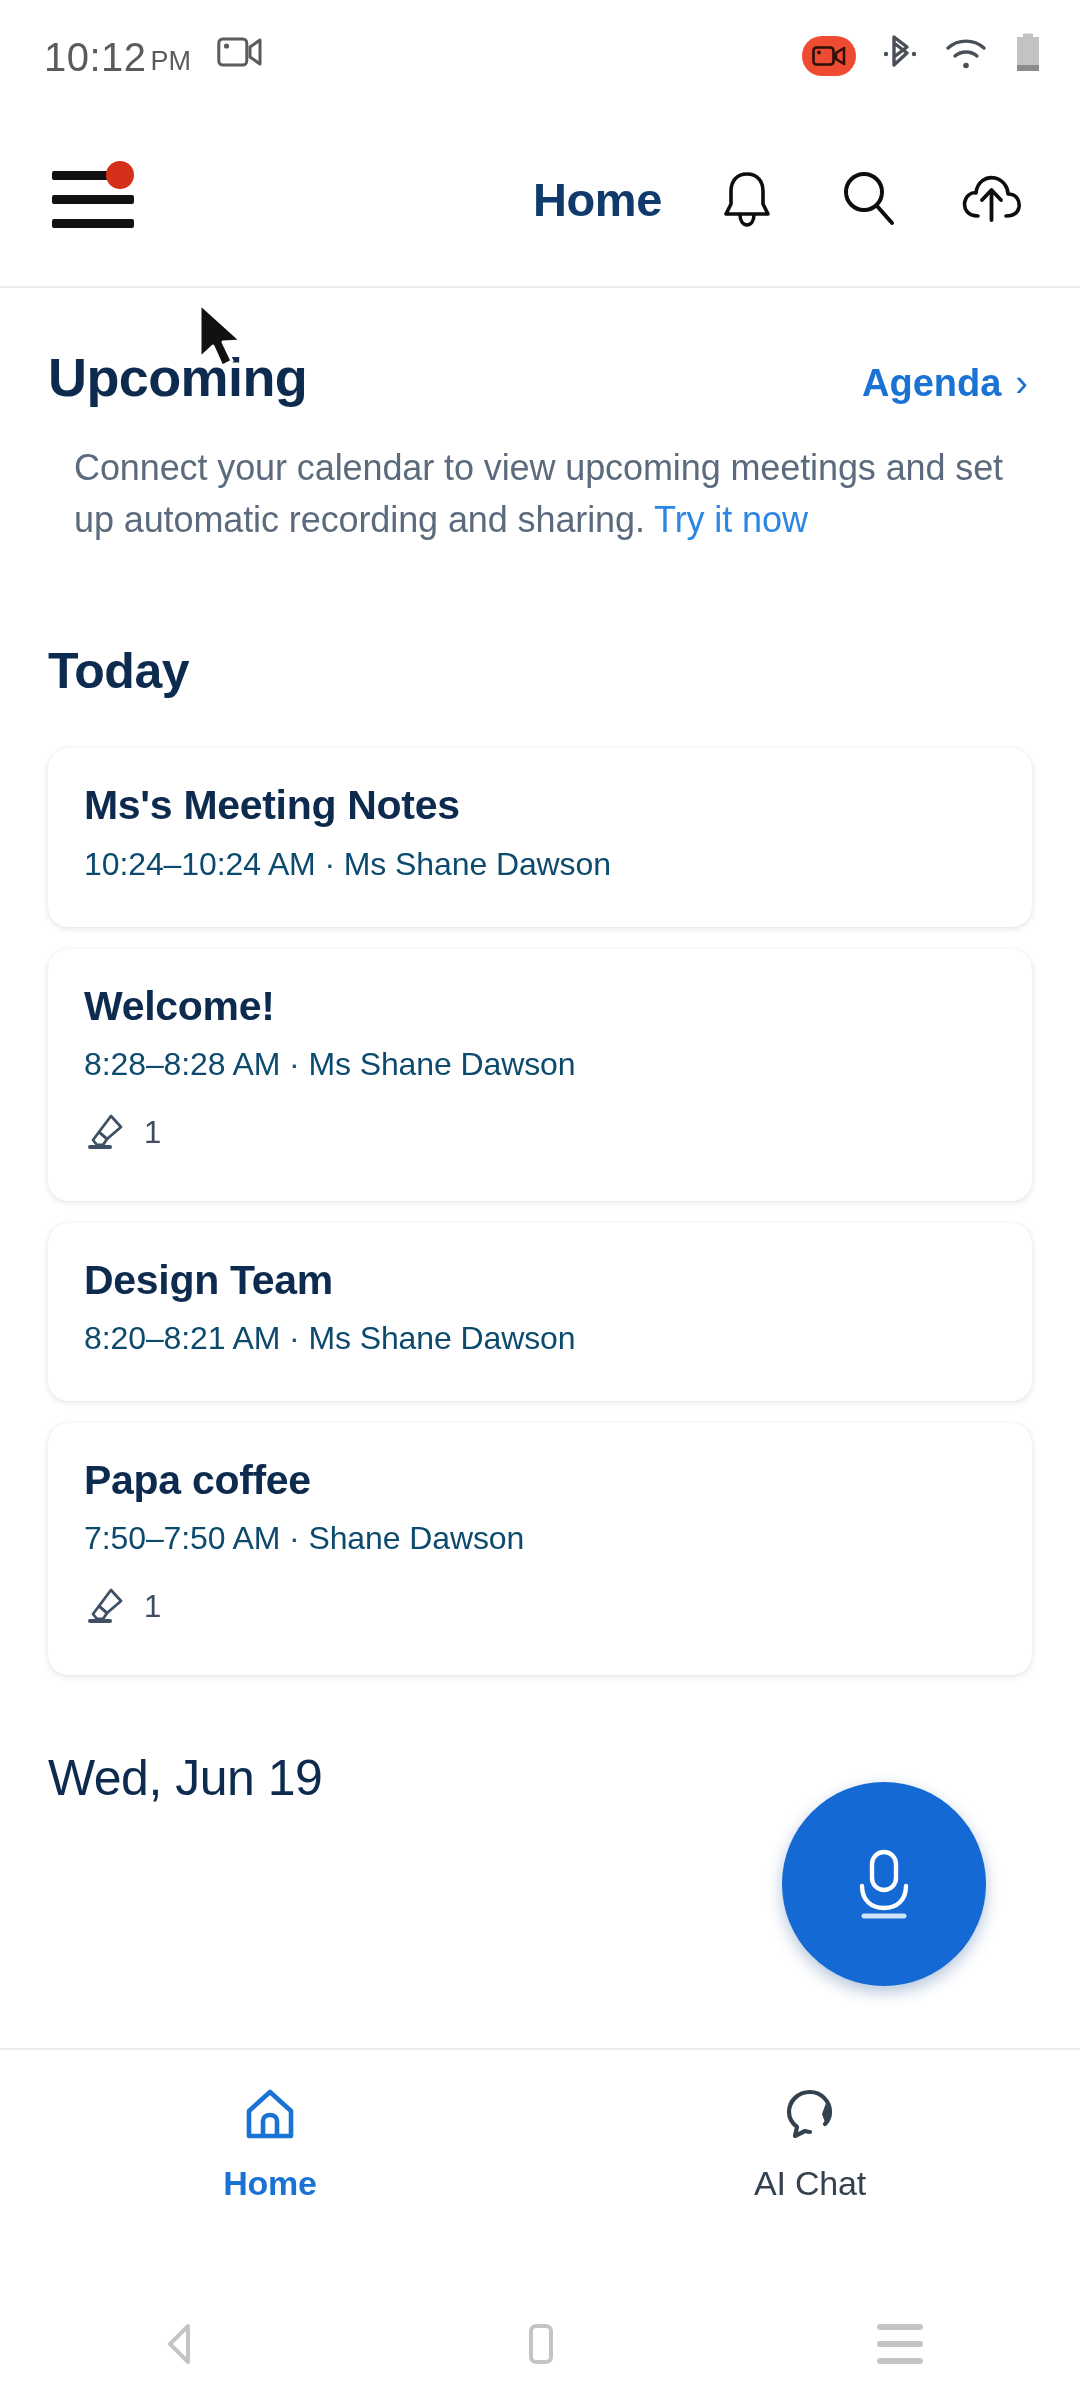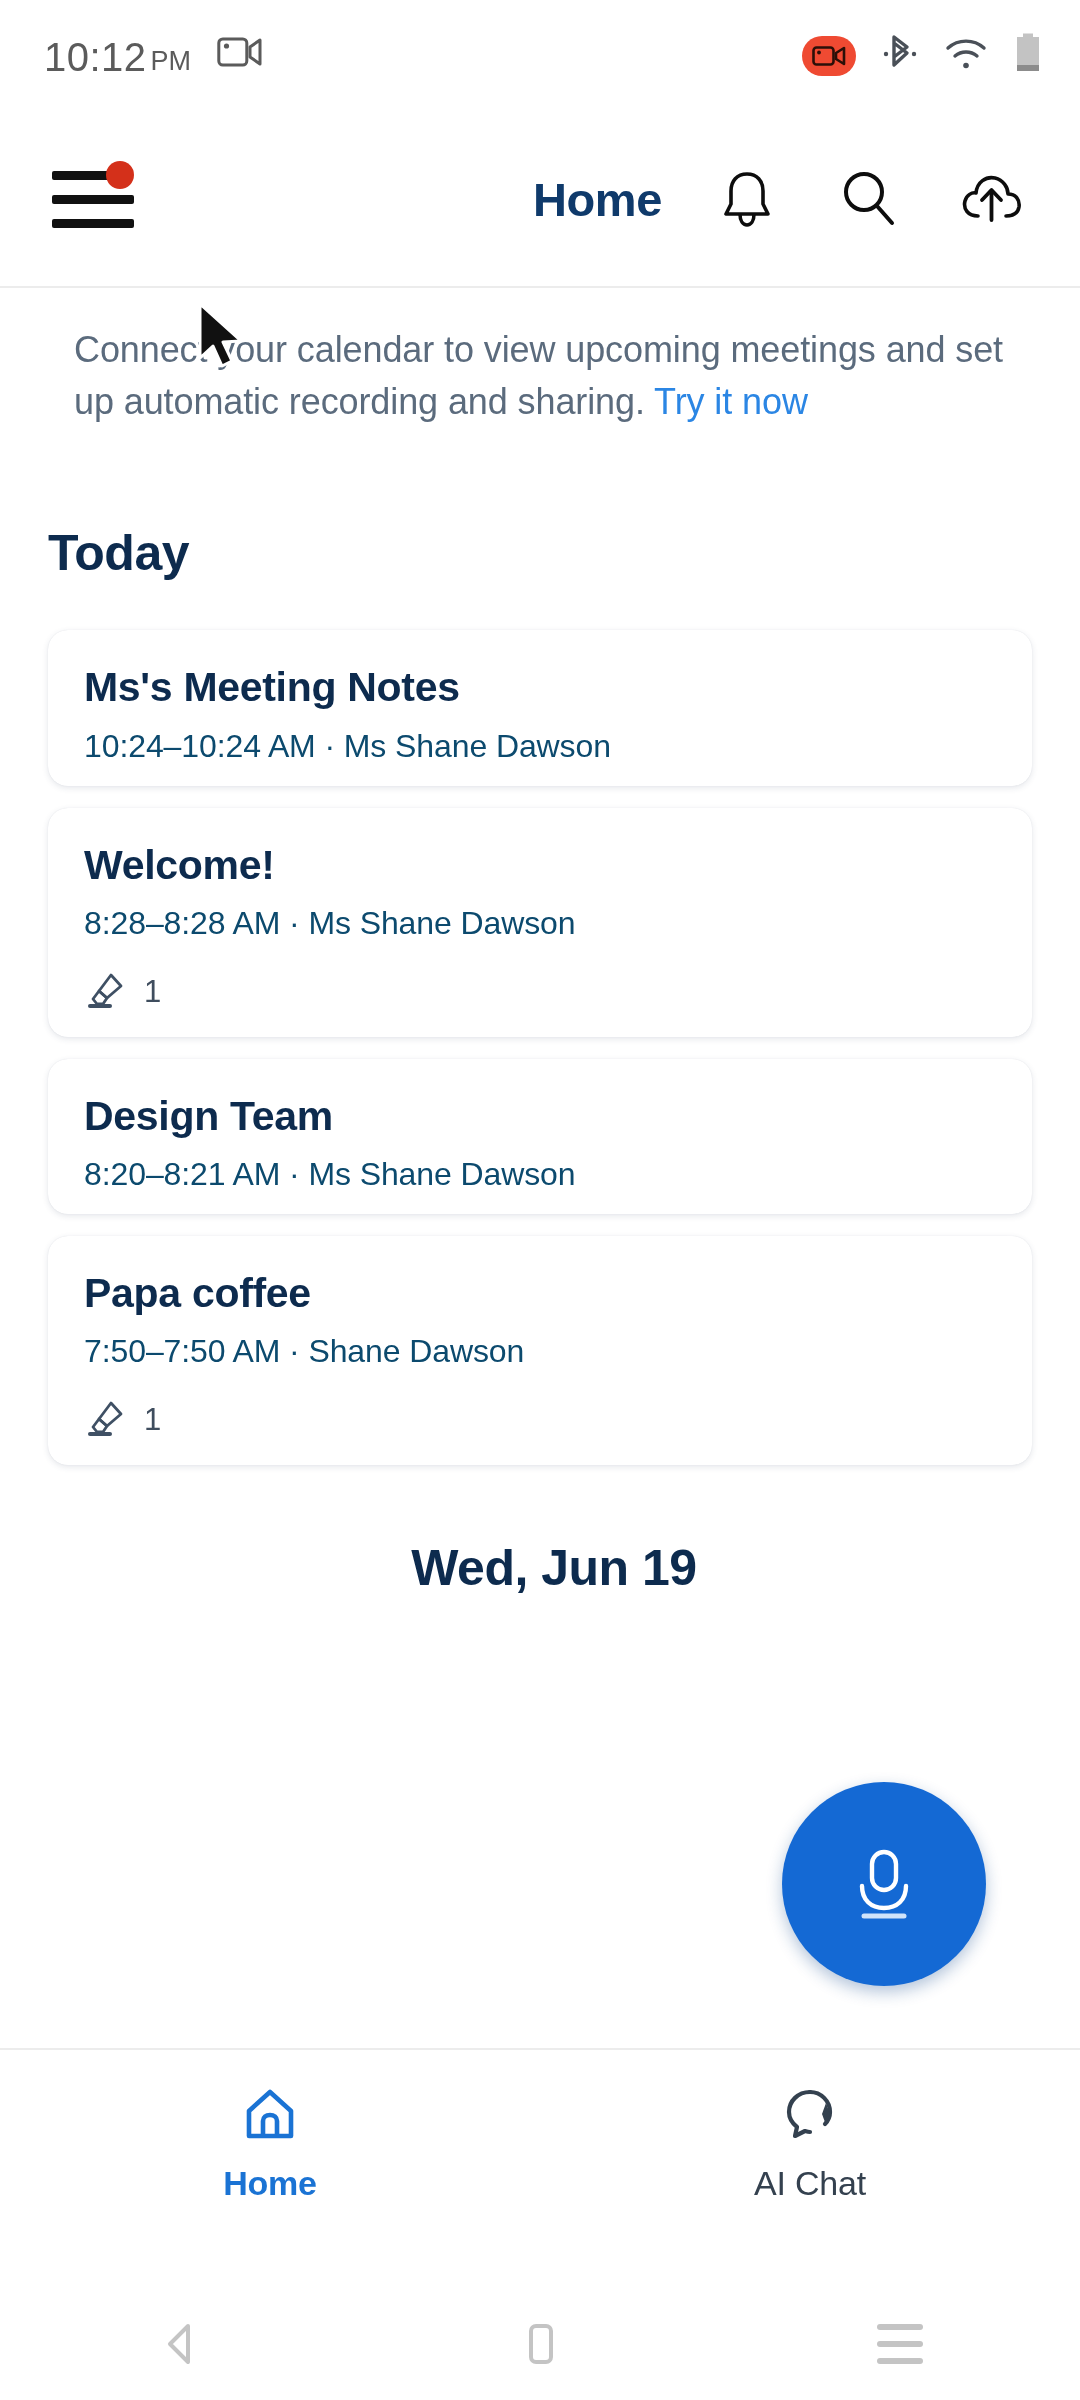--- a/index.html
+++ b/index.html
@@ -80,34 +80,34 @@
 
   .today-title{
     padding:96px 12px 0 48px;
     font-size:50px; font-weight:700; color:#0d2b4e; letter-spacing:-.5px;
   }
 
   .cards{ padding:48px 48px 0 48px; display:flex; flex-direction:column; gap:22px; }
   .mtg-card{
     background:#ffffff; border-radius:20px;
     box-shadow:0 2px 6px rgba(40,60,90,.12), 0 0 1px rgba(40,60,90,.14);
-    padding:34px 40px 21px 36px;
+    padding:34px 40px 44px 36px;
   }
   .mtg-title{
     font-size:41px; font-weight:700; color:#0d2b4e; letter-spacing:-.3px; line-height:1.15;
   }
   .mtg-sub{
     margin-top:16px; font-size:32px; color:#0c4a6e; letter-spacing:-.1px;
   }
   .mtg-meta{ margin-top:26px; display:flex; align-items:center; gap:16px; }
   .mtg-count{ font-size:31px; color:#3f4d5e; }
 
   .date-heading{
-    padding:74px 0 0 28px;
-    font-size:50px; font-weight:700; color:#0d2b4e; letter-spacing:-.5px;text-align:center;
+    padding:74px 0 0 48px;
+    font-size:50px; font-weight:400; color:#0d2b4e; letter-spacing:-.5px;
   }
 
   
   .fab{
     position:absolute; left:782px; top:1782px; width:204px; height:204px;
     border-radius:50%; background:#1469d4;
     box-shadow:0 6px 16px rgba(20,70,140,.32);
     display:flex; align-items:center; justify-content:center;
   }
 
@@ -209,20 +209,27 @@
         <path d="M20 48 C10 48 5 41 7 33 C8.5 27 14 24 18 25 C19 14 28 8 37 10 C45 12 50 19 50 26 C58 26 62 32 61 39 C60 45 55 48 48 48" fill="none" stroke="#0d0d0d" stroke-width="3.6" stroke-linejoin="round" stroke-linecap="round"></path>
         <line x1="33.5" y1="52" x2="33.5" y2="24" stroke="#0d0d0d" stroke-width="3.8" stroke-linecap="round"></line>
         <path d="M24 32 L33.5 22 L43 32" fill="none" stroke="#0d0d0d" stroke-width="3.8" stroke-linejoin="round" stroke-linecap="round"></path>
       </svg>
     </span>
   </div>
 </div>
 
 <div class="content">
 
+  <div class="upcoming-row">
+    <div class="upcoming-title">Upcoming</div>
+    <div class="agenda-link">
+      <span>Agenda</span>
+      <span class="agenda-chev">›</span>
+    </div>
+  </div>
 
   <div class="upcoming-desc">
     <span>Connect your calendar to view upcoming meetings and set up automatic recording and sharing. </span><span class="try-link">Try it now</span>
   </div>
 
   <div class="today-title">Today</div>
 
   <div class="cards">
 
     <div class="mtg-card">

